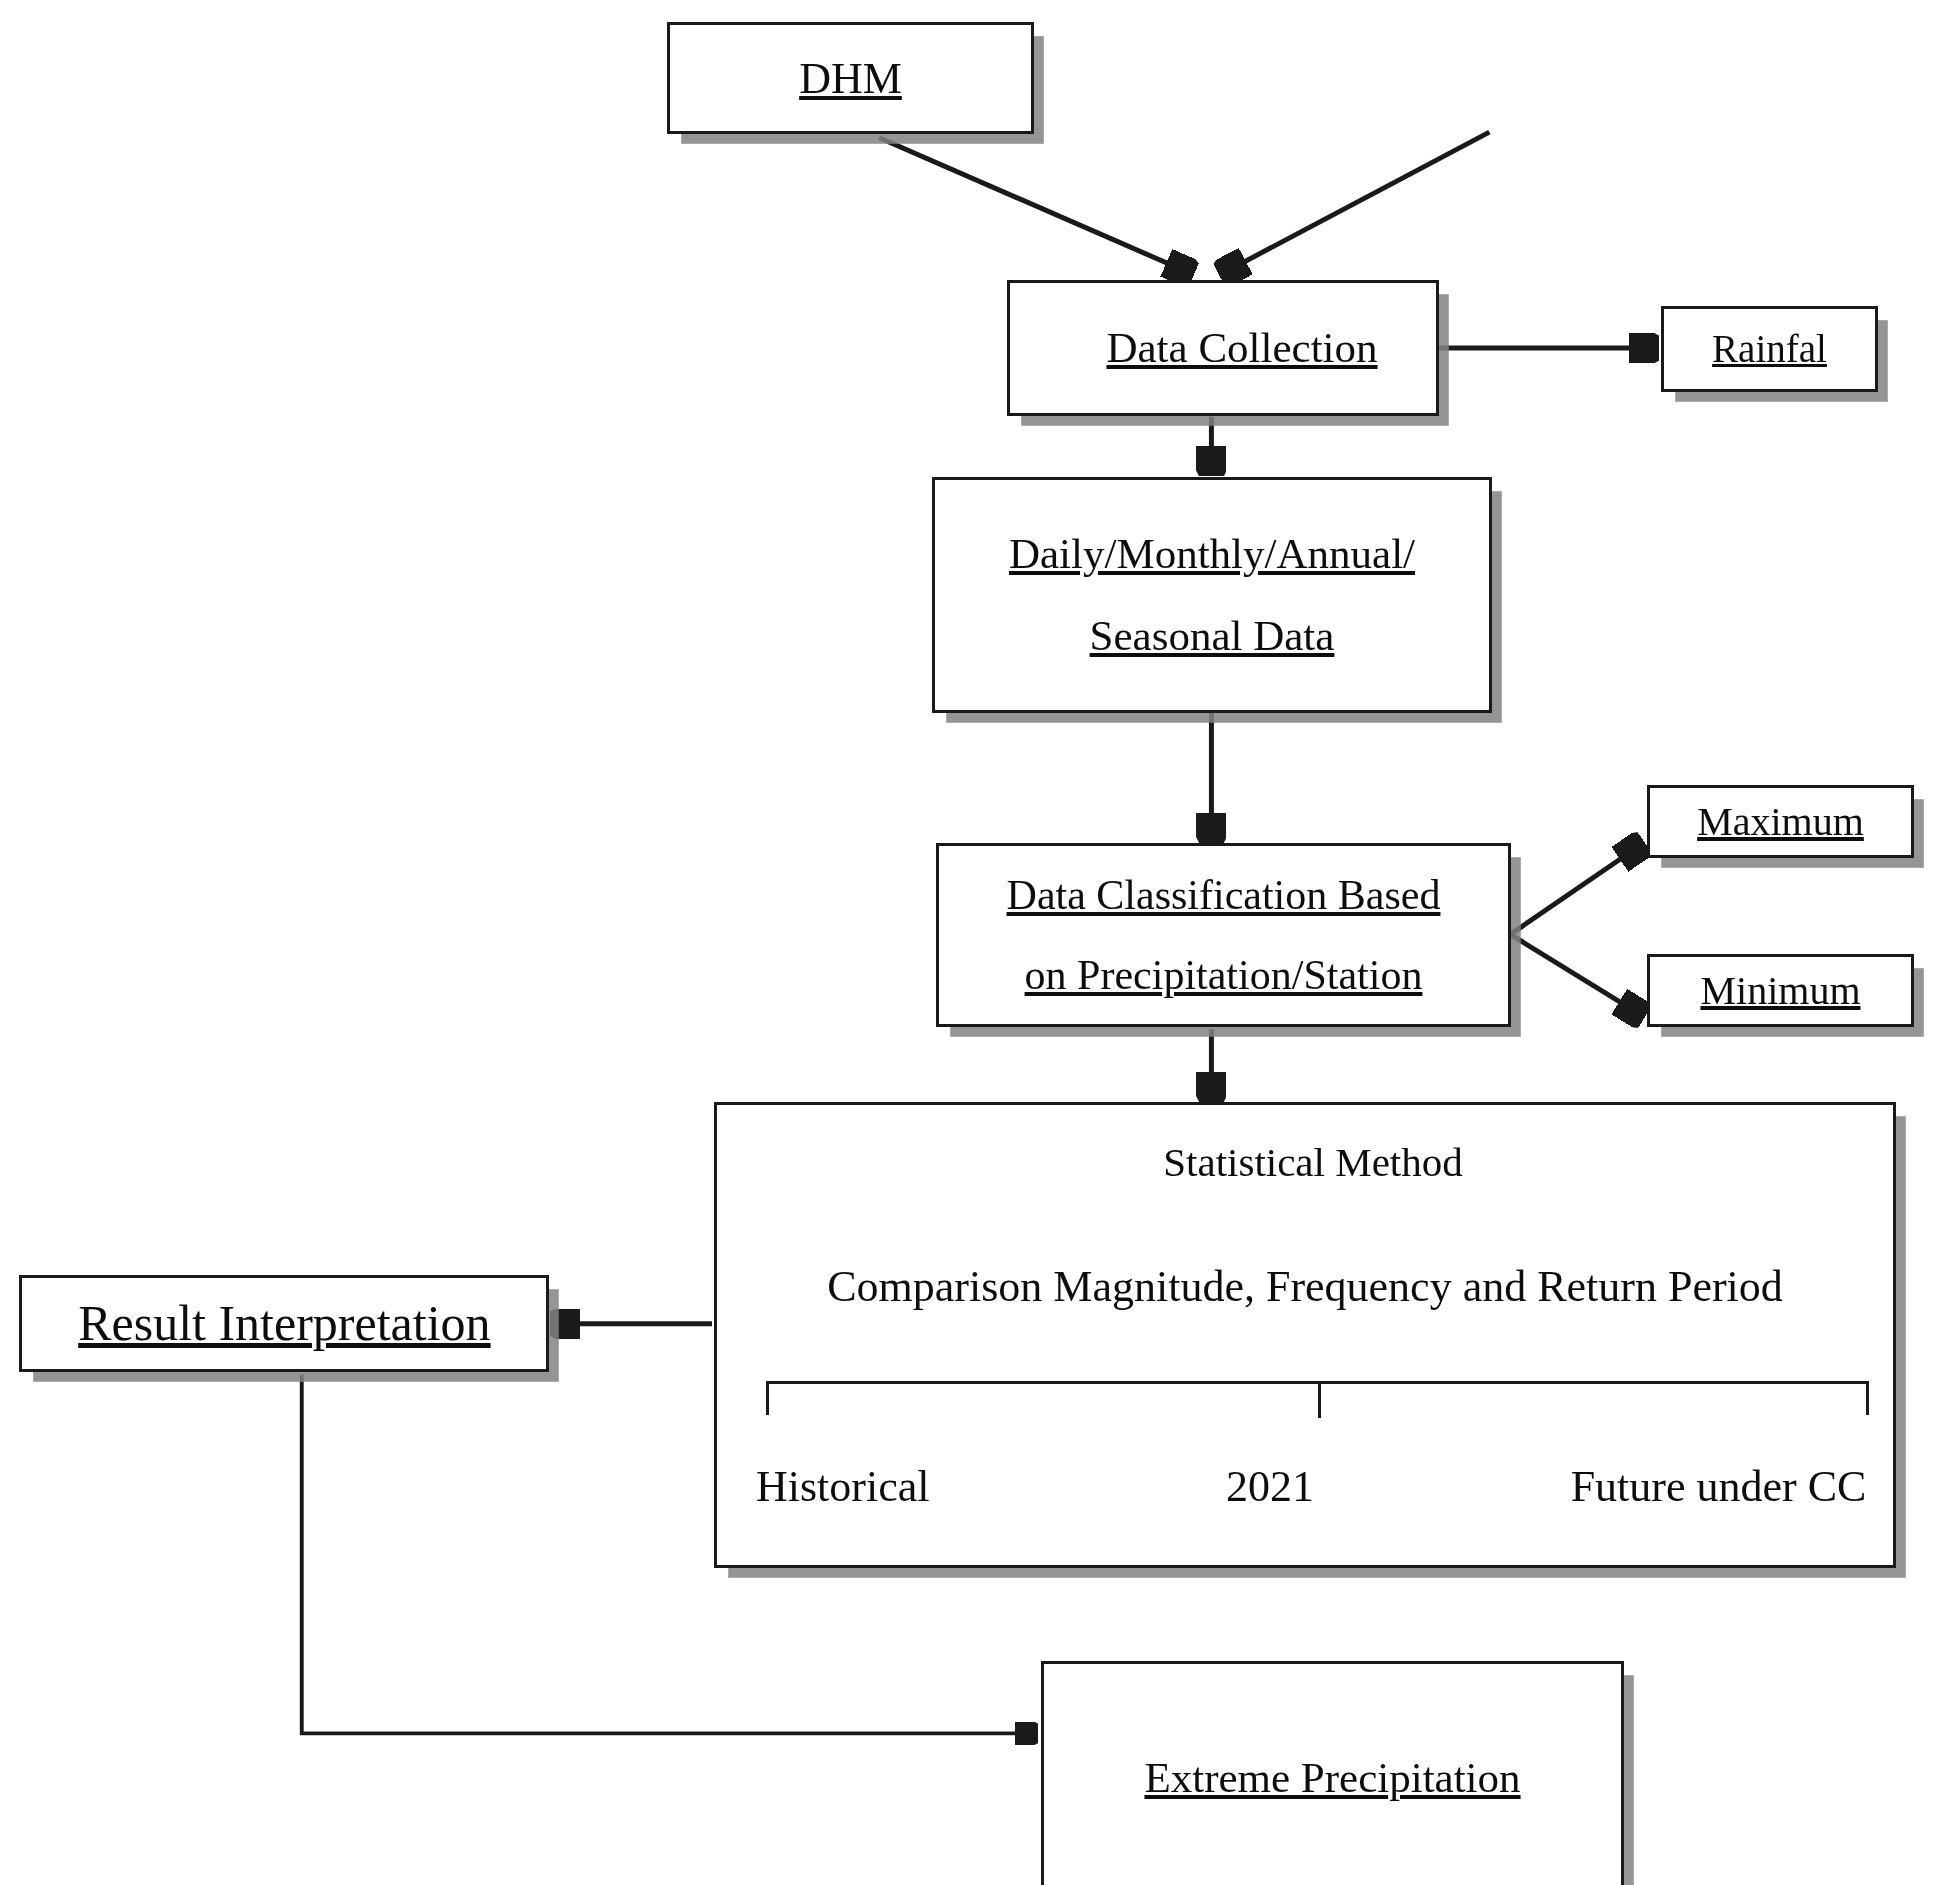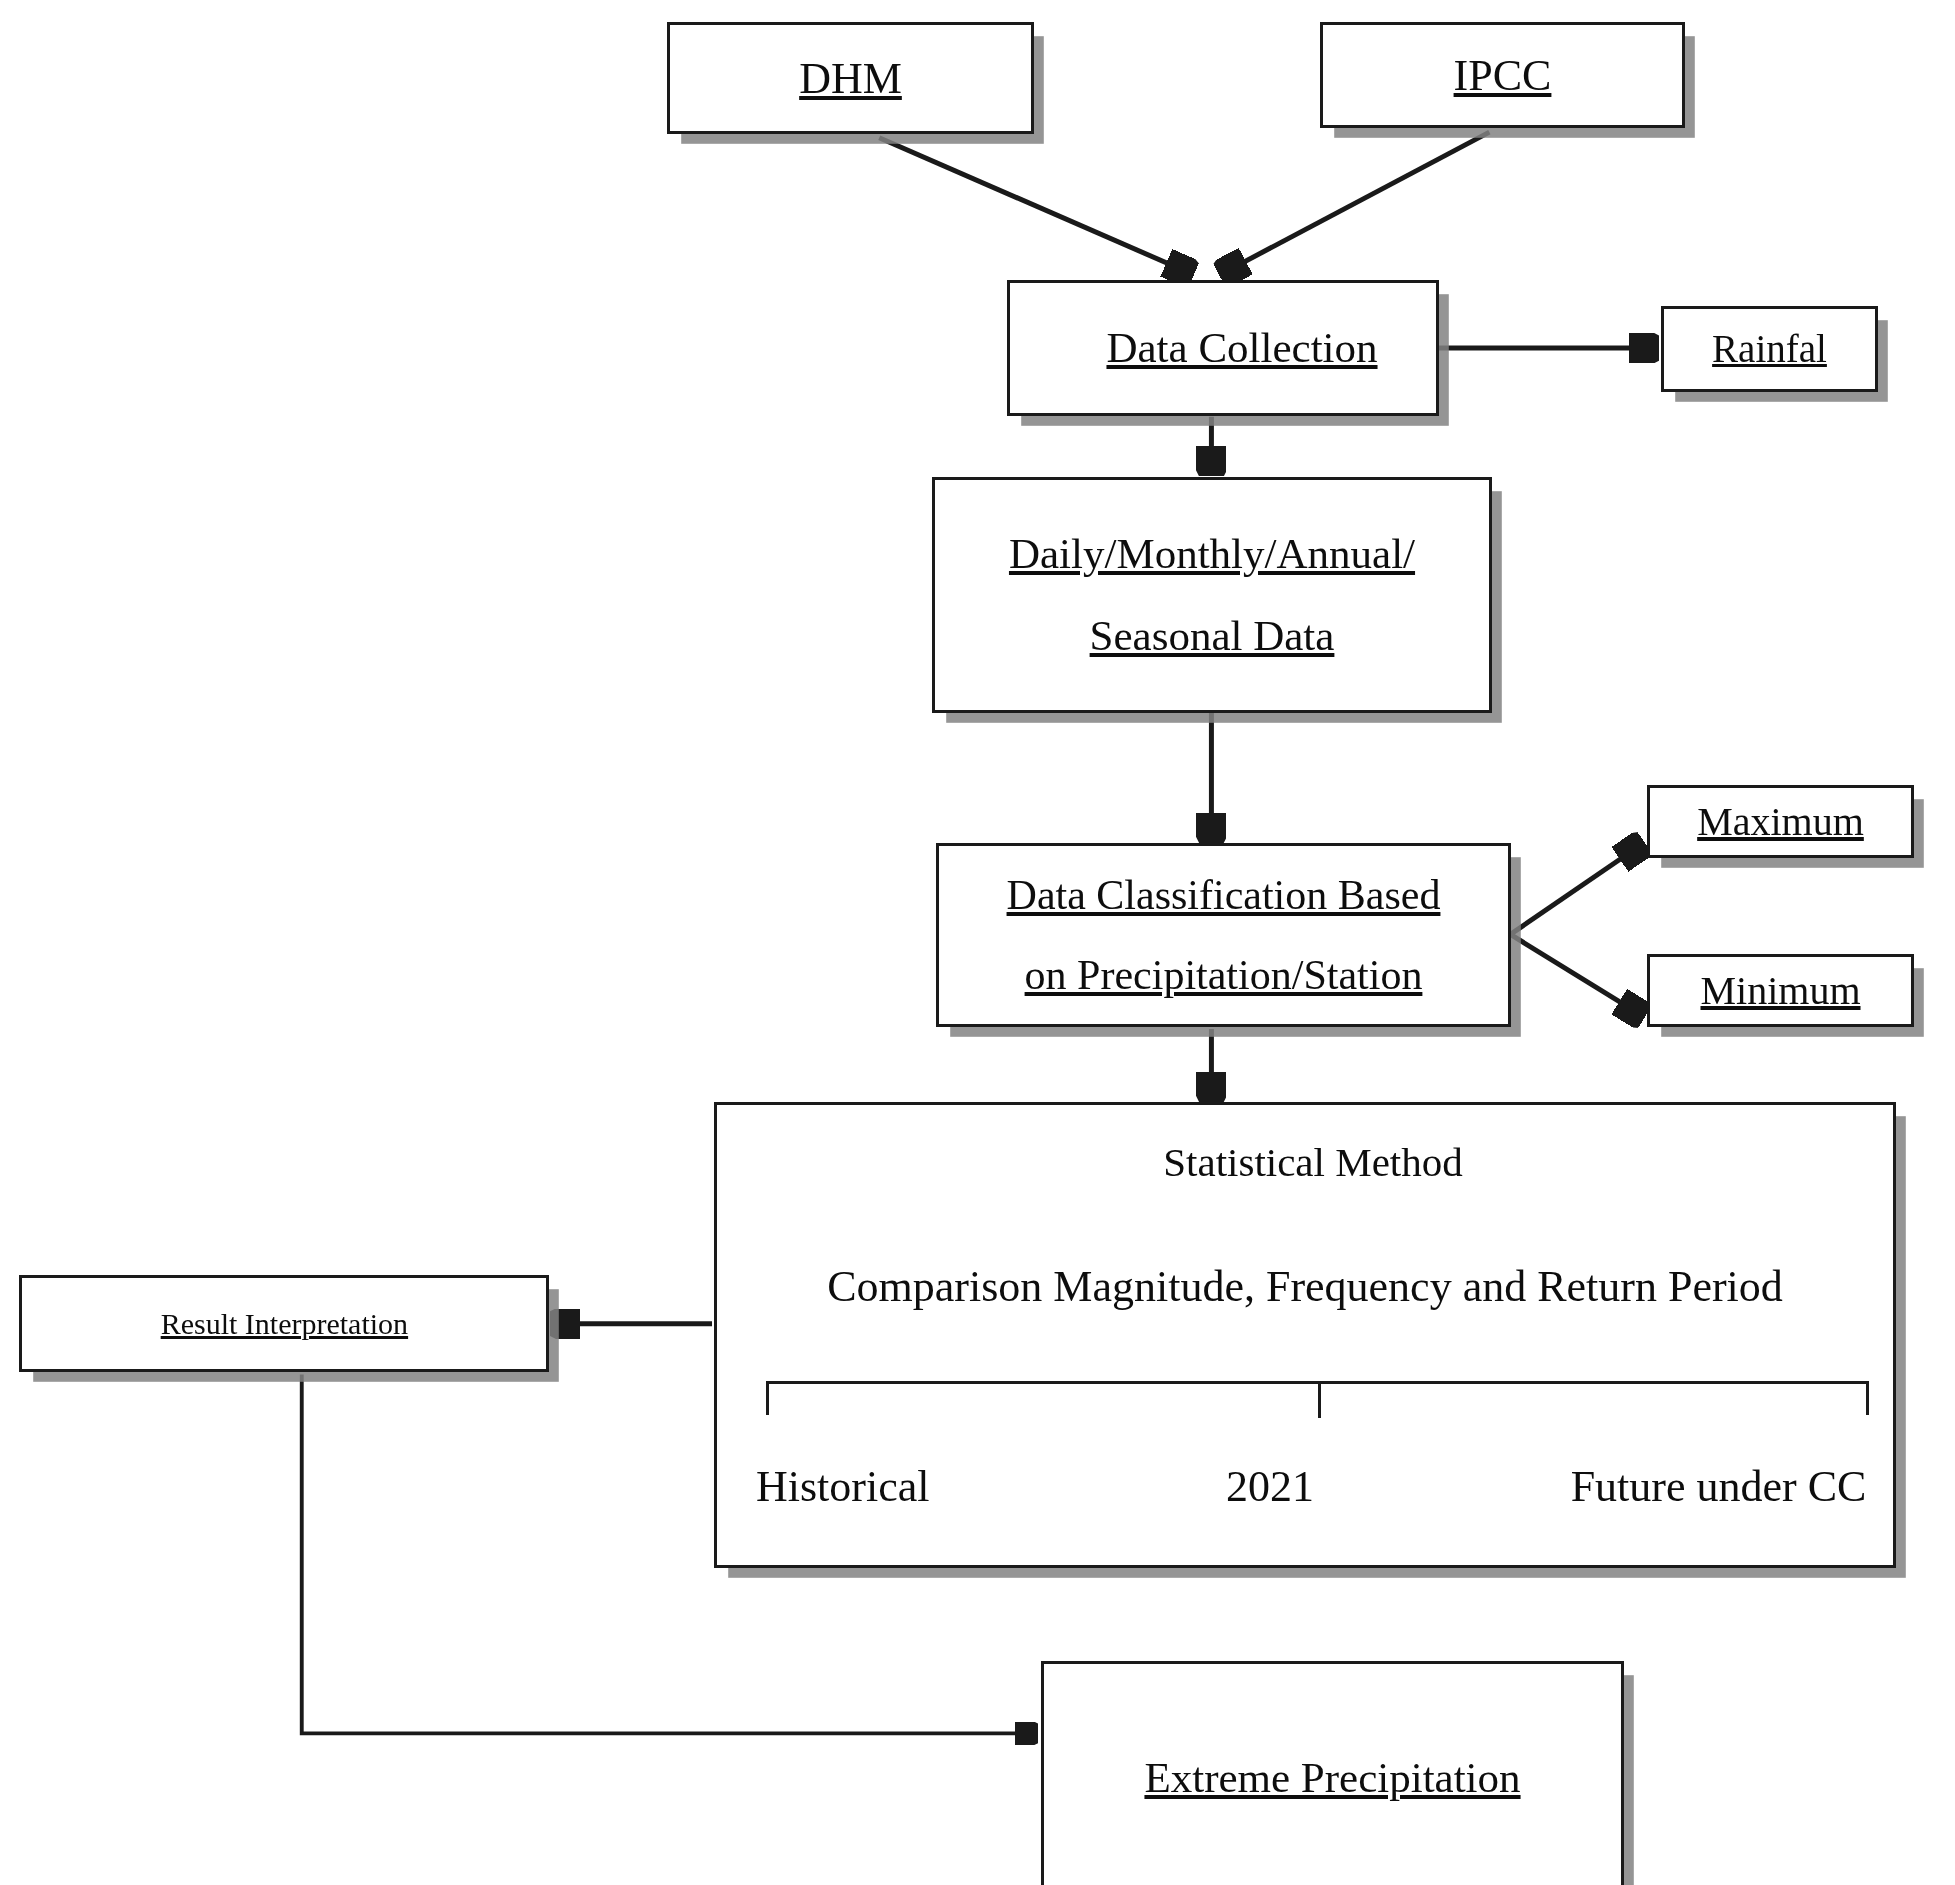--- a/index.html
+++ b/index.html
@@ -32,21 +32,21 @@
 
   
   #n-dhm      {left:667px; top:22px;   width:367px;  height:112px; font-size:44px;}
   #n-ipcc     {left:1320px; top:22px;   width:365px;  height:106px; font-size:44px;}
   #n-collect  {left:1007px; top:280px;  width:432px;  height:136px; font-size:43px;padding-left:38px;}
   #n-rainfal  {left:1661px; top:306px;  width:217px;  height:86px; font-size:39px;}
   #n-freq     {left:932px; top:477px;  width:560px; height:236px; font-size:43px;}
   #n-classify {left:936px; top:843px; width:575px; height:184px; font-size:42px;}
   #n-max      {left:1647px; top:785px; width:267px;  height:73px; font-size:40px;text-align:right;}
   #n-min      {left:1647px; top:954px; width:267px;  height:73px; font-size:40px;}
-  #n-result   {left:19.4px;   top:1275px; width:530px;  height:97px; font-size:30px;}
+  #n-result   {left:19.4px;   top:1275px; width:530px;  height:97px; font-size:50px;}
   #n-visual   {left:1041px; top:1661px; width:583px; height:233px; font-size:43px;}
 
   
   #n-stat{
     left:714px; top:1102px; width:1182px; height:466px;
     display:block; padding:0; font-size:42px;
   }
   #stat-title{position:absolute; left:0; right:0; top:32px; text-align:center; font-size:41px;padding-left:16px;}
   #stat-sub  {position:absolute; left:0; right:0; top:154px; text-align:center; font-size:44px; white-space:nowrap;}
   
@@ -106,23 +106,20 @@
 
     <line x1="1286" y1="2390" x2="1003" y2="2390" marker-end="url(#ah)"></line>
 
     <polyline class="thin" points="545,2482 545,3130 1868,3130" marker-end="url(#ah)"></polyline>
   </svg>
 
   <div class="node" id="n-dhm">
     <span class="ln">DHM</span>
   </div>
 
-  <div class="node" id="n-ipcc">
-    <span class="ln">IPCC</span>
-  </div>
 
   <div class="node" id="n-collect">
     <span class="ln">Data Collection</span>
   </div>
 
   <div class="node" id="n-rainfal">
     <span class="ln">Rainfal</span>
   </div>
 
   <div class="node two" id="n-freq">

